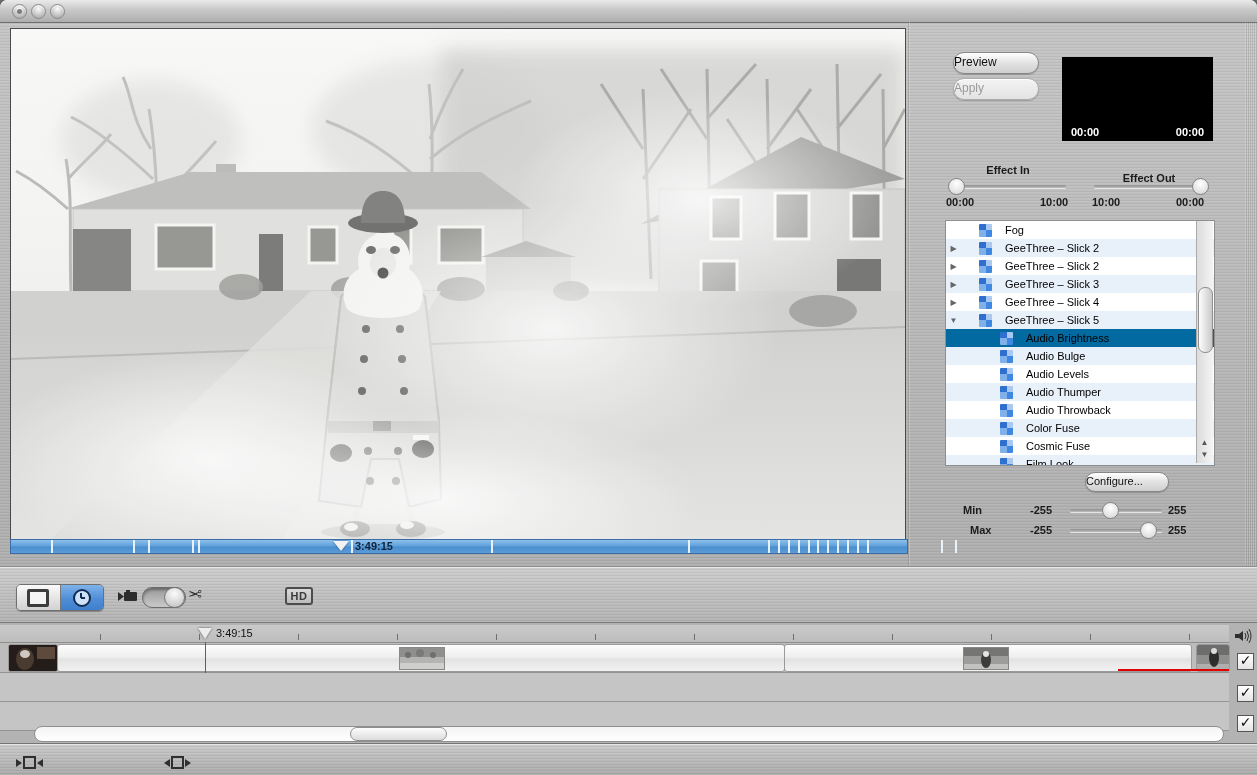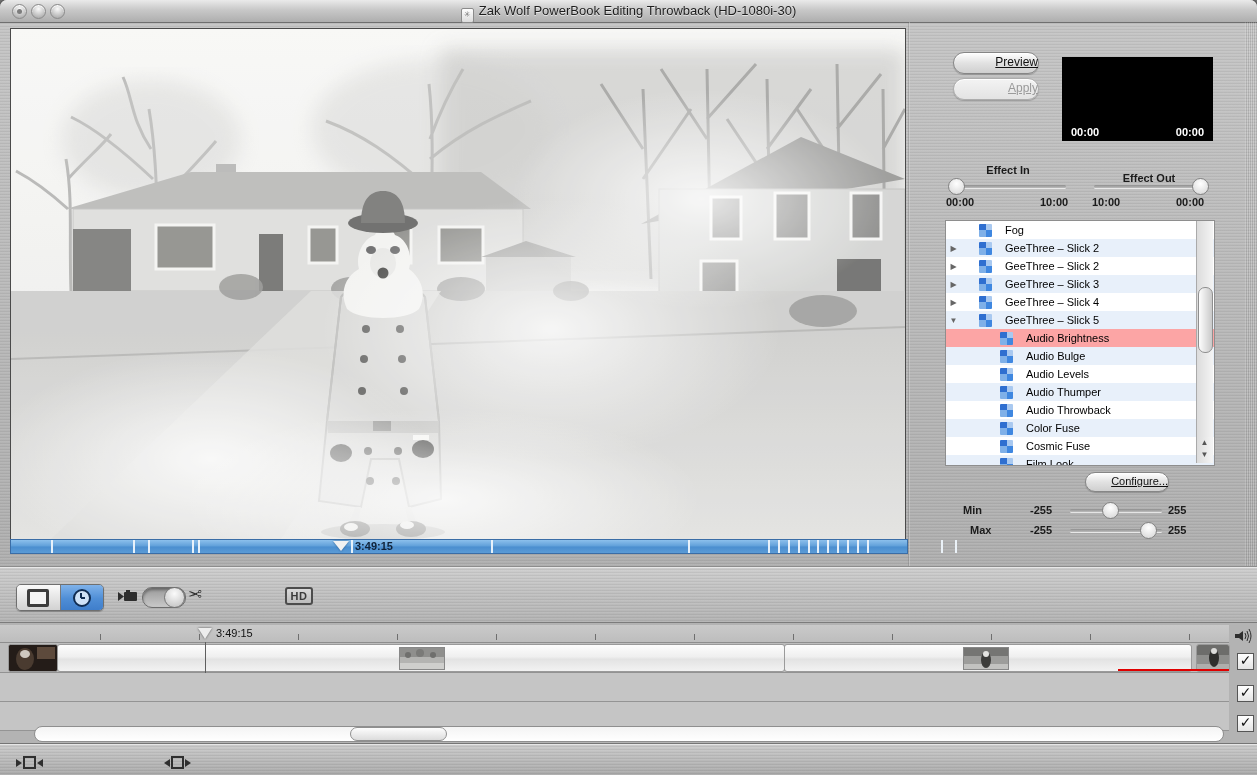--- a/index.html
+++ b/index.html
@@ -49,22 +49,22 @@
   #edit-toggle .knob{position:absolute;right:0px;top:-1px;width:19px;height:19px;border-radius:50%;
     background:radial-gradient(circle at 50% 30%,#fbfbfb,#bdbdbd);border:1px solid #777;}
   #scissors-icon{left:188px;top:17px;font-size:17px;color:#2e2e2e;transform:scaleX(-1);}
   #hd-badge{left:285px;top:20px;width:24px;height:14px;border:2px solid #4c4c4c;border-radius:3px;
     font-size:11px;font-weight:bold;color:#3b3b3b;text-align:center;line-height:14px;letter-spacing:.5px;
     background:linear-gradient(180deg,#d9d9d9,#bcbcbc);}
   .ball{position:absolute;border-radius:50%;border:1px solid #828282;background:radial-gradient(circle at 50% 32%,#ffffff,#d4d4d4);}
   
   #panel-divider{left:908px;top:22px;width:2px;height:544px;background:linear-gradient(90deg,rgba(0,0,0,.22),rgba(255,255,255,.45));}
   #right-edge{left:1245px;top:22px;width:12px;height:544px;background:repeating-linear-gradient(90deg,rgba(255,255,255,.14) 0 1px,rgba(0,0,0,.08) 1px 2px);}
-  .aq-btn{height:20px;border:1px solid #868686;border-radius:11px;font-size:12px;color:#111;text-align:right;line-height:19px;
-    background:linear-gradient(180deg,#ffffff,#e2e2e2 50%,#cfcfcf);box-shadow:inset 0 1px 0 #fff,0 1px 1px rgba(0,0,0,.2);text-decoration:underline;}
+  .aq-btn{height:20px;border:1px solid #868686;border-radius:11px;font-size:12px;color:#111;text-align:left;line-height:19px;
+    background:linear-gradient(180deg,#ffffff,#e2e2e2 50%,#cfcfcf);box-shadow:inset 0 1px 0 #fff,0 1px 1px rgba(0,0,0,.2);}
   .aq-btn.disabled{color:#9a9a9a;border-color:#adadad;background:linear-gradient(180deg,#f3f3f3,#e3e3e3);}
   #preview-btn{left:953px;top:52px;width:84px;}
   #apply-btn{left:953px;top:78px;width:84px;}
   #preview-screen{left:1062px;top:57px;width:151px;height:84px;background:#000;}
   .pv-time{position:absolute;bottom:3px;font-size:11px;font-weight:bold;color:#fff;}
   #pv-time-l{left:9px;} #pv-time-r{right:9px;}
   .fx-head{font-size:11px;font-weight:bold;color:#1b1b1b;text-align:center;}
   #effect-in-label{left:948px;top:164px;width:120px;}
   #effect-out-label{left:1090px;top:172px;width:118px;}
   .slider-track{height:3px;border-radius:2px;background:linear-gradient(180deg,#8e8e8e,#bdbdbd);box-shadow:0 1px 0 rgba(255,255,255,.7);}
@@ -72,21 +72,21 @@
   #fxout-track{left:1094px;top:185px;width:112px;}
   #fxin-thumb{left:948px;top:178px;width:15px;height:15px;}
   #fxout-thumb{left:1192px;top:178px;width:15px;height:15px;}
   .scale-lbl{font-size:11px;font-weight:bold;color:#1b1b1b;}
   #fxin-min{left:946px;top:196px;} #fxin-max{left:1040px;top:196px;}
   #fxout-min{left:1092px;top:196px;} #fxout-max{left:1176px;top:196px;}
   
   #effects-list{left:945px;top:220px;width:268px;height:244px;border:1px solid #8e8e8e;background:#fff;overflow:hidden;}
   .fx-row{height:18px;display:flex;align-items:center;font-size:11px;color:#000;gap:8px;}
   .fx-row.blue{background:#e8f0fa;}
-  .fx-row.selected{background:#fca5a5;}
+  .fx-row.selected{background:#0369a1;}
   .tri{width:15px;text-align:center;font-size:8px;color:#666;flex:none;}
   .ind{width:0;flex:none;} .ind.on{width:21px;}
   .fx-icon{width:13px;height:13px;flex:none;margin-right:5px;margin-left:2px;display:grid;grid-template-columns:1fr 1fr;grid-template-rows:1fr 1fr;border-radius:1px;overflow:hidden;}
   .fx-icon i:nth-child(1){background:#2f6fd0;} .fx-icon i:nth-child(2){background:#a9c9f0;}
   .fx-icon i:nth-child(3){background:#7fb0e8;} .fx-icon i:nth-child(4){background:#3f87e0;}
   #fx-scrollbar{left:1196px;top:221px;width:16px;height:242px;background:linear-gradient(90deg,#dcdcdc,#f4f4f4);border-left:1px solid #aaa;}
   #fx-thumb{position:absolute;left:1px;top:66px;width:13px;height:64px;border-radius:7px;border:1px solid #8f8f8f;
     background:linear-gradient(90deg,#fdfdfd,#c9c9c9);}
   #fx-arrows{position:absolute;left:0;bottom:0;width:15px;height:26px;font-size:8px;color:#555;text-align:center;line-height:12px;background:linear-gradient(90deg,#dcdcdc,#f4f4f4);}
   #configure-btn{left:1085px;top:472px;width:82px;height:18px;line-height:17px;font-size:11px;}
@@ -131,23 +131,20 @@
 </style>
 </head>
 <body>
 
 <div id="window">
 
   <div class="abs" id="titlebar">
     <div class="abs tlight dot" style="left:12px"></div>
     <div class="abs tlight" style="left:31px"></div>
     <div class="abs tlight" style="left:50px"></div>
-    <div class="abs" id="title-wrap">
-      <span id="title-doc-icon">✳</span><span>Zak Wolf PowerBook Editing Throwback (HD-1080i-30)</span>
-    </div>
   </div>
 
   <div class="abs" id="video-frame">
     <svg viewBox="0 0 894 510" preserveAspectRatio="none">
       <defs>
         <filter id="b5">
             <feGaussianBlur stdDeviation="5"></feGaussianBlur>
           </filter>
         <filter id="b9">
             <feGaussianBlur stdDeviation="10"></feGaussianBlur>

